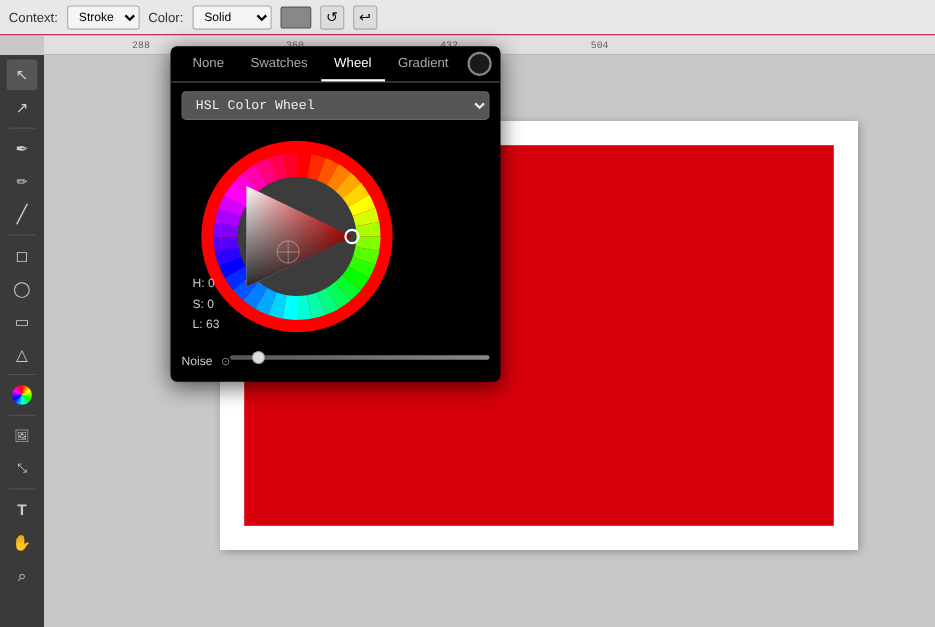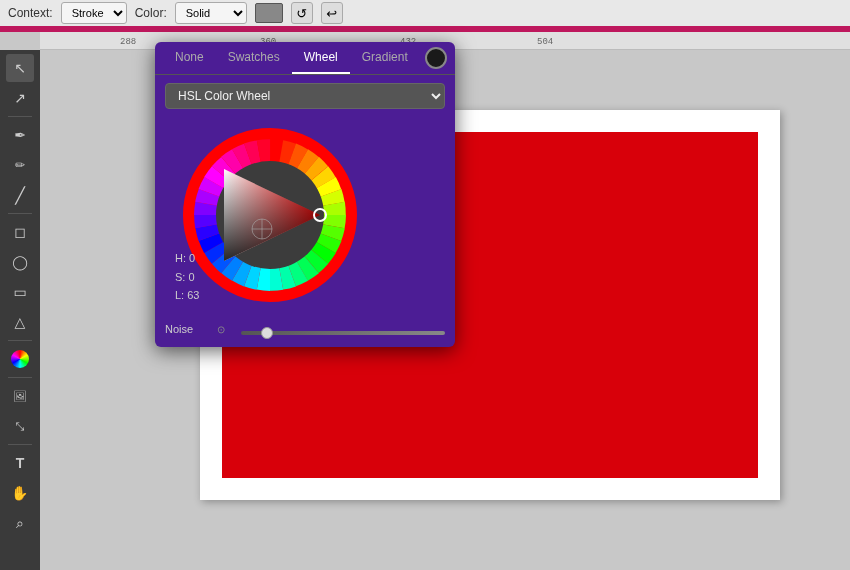--- a/index.html
+++ b/index.html
@@ -11,21 +11,21 @@
       background: #c8c8c8;
       position: relative;
     }
 
     
     .top-toolbar {
       display: flex;
       align-items: center;
       height: 32px;
       background: #e8e8e8;
-      border-bottom: 6px solid #be185d;
+      border-bottom: 1px solid #be185d;
       padding: 0 8px;
       gap: 8px;
       position: absolute;
       top: 0; left: 0; right: 0;
       z-index: 10;
     }
     .toolbar-label {
       font-size: 12px;
       color: #333;
     }
@@ -153,21 +153,21 @@
       bottom: 22px;
       background: #d8000a;
     }
 
     
     .color-panel {
       position: absolute;
       top: 42px;
       left: 155px;
       width: 300px;
-      background: #4c1d95;
+      background: #000000;
       border-radius: 6px;
       box-shadow: 0 4px 20px rgba(0,0,0,0.6);
       z-index: 100;
       padding-bottom: 12px;
     }
 
     
     .panel-tabs {
       display: flex;
       align-items: center;
@@ -207,37 +207,38 @@
     .panel-select {
       background: #555;
       color: #eee;
       border: 1px solid #666;
       border-radius: 4px;
       font-size: 12px;
       padding: 4px 8px;
       height: 26px;
       cursor: pointer;
       flex: 1;
+      font-family: Liberation Mono, monospace;
     }
 
     
     .color-wheel-container {
       display: flex;
       margin: 4px 10px;
       align-items: center;
       justify-content: flex-start;
       position: relative;
     }
 
     
     .noise-row {
       display: flex;
-      align-items: flex-end;
+      align-items: flex-start;
       margin: 8px 10px 0;
-      gap: 16px;
+      gap: 0;
     }
     .noise-label {
       font-size: 11px;
       color: #ccc;
       width: 36px;
     }
     .noise-slider-track {
       flex: 1;
       height: 4px;
       background: linear-gradient(to right, #555, #888);

